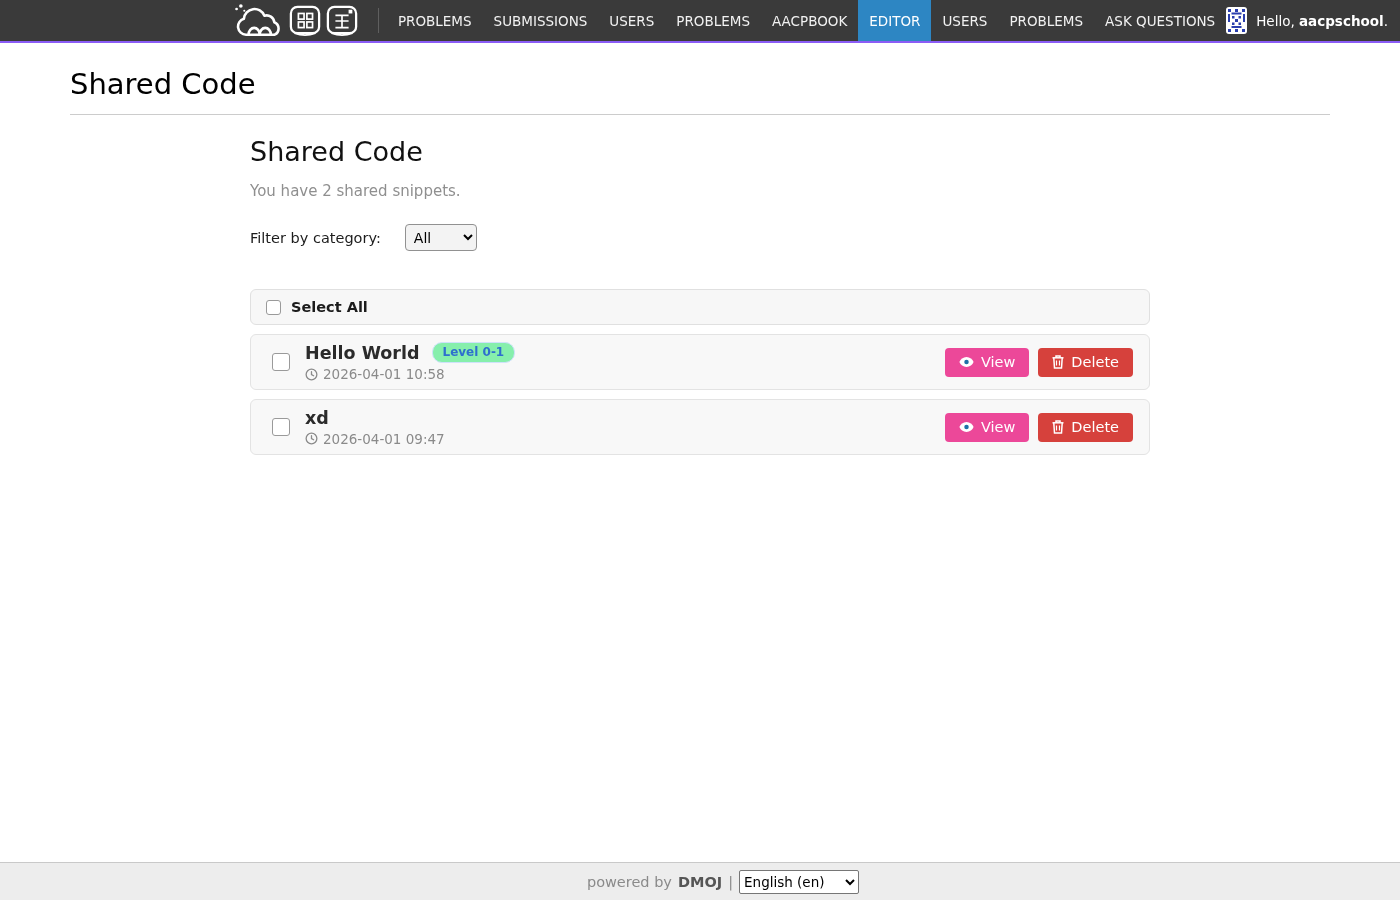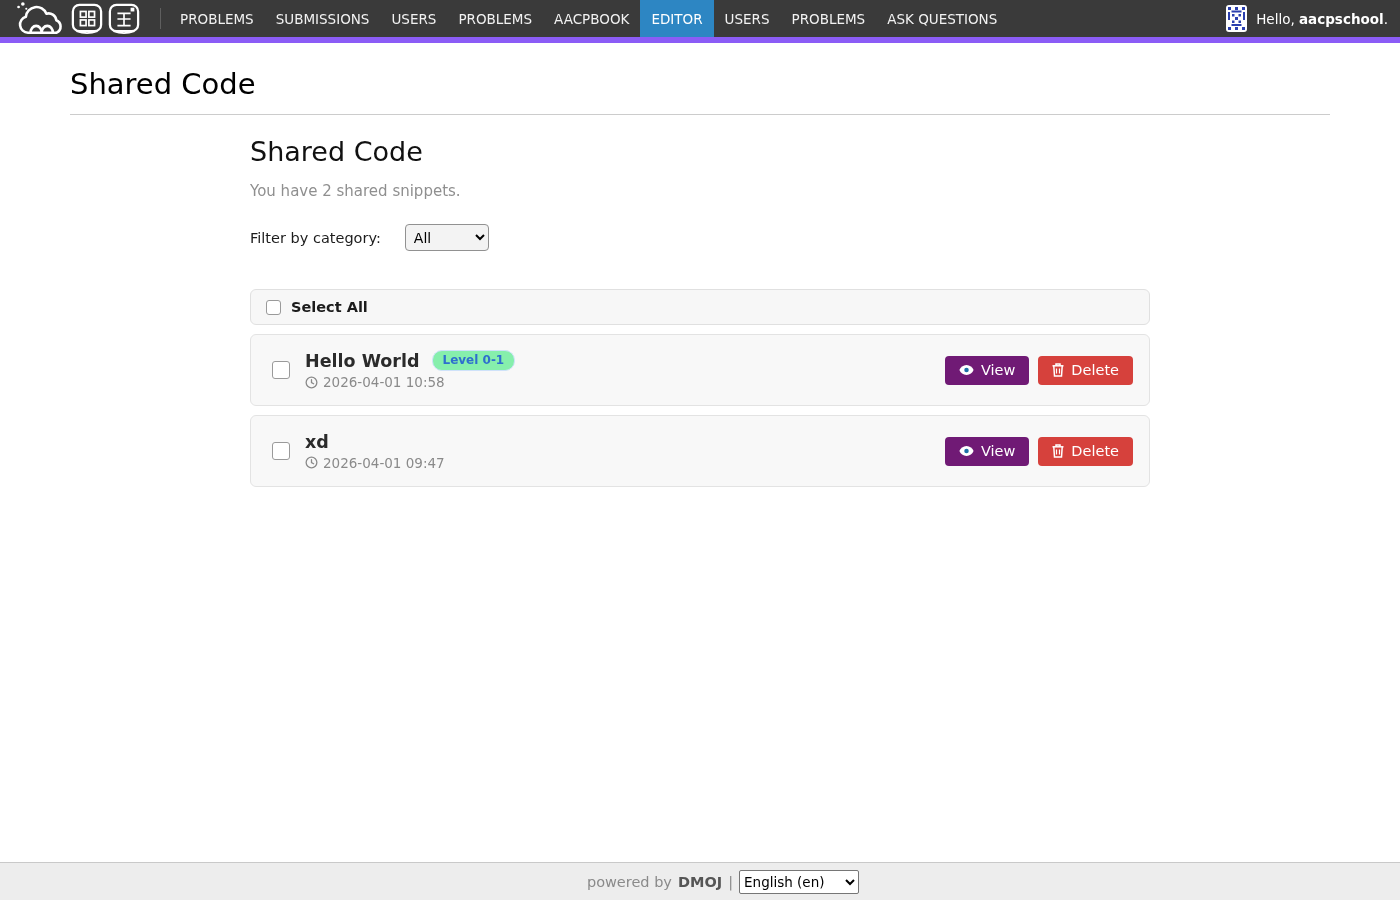--- a/index.html
+++ b/index.html
@@ -12,23 +12,23 @@
     flex-direction: column;
     min-height: 100vh;
     color: #222;
   }
 
   
   nav {
     height: 43px;
     background: #3a3a3a;
     display: flex;
-    justify-content: space-between;
+    justify-content: flex-end;
     align-items: stretch;
-    border-bottom: 6px solid #8b5cf6;
+    border-bottom: 2px solid #8b5cf6;
     flex: none;
   }
   .nav-left { display: flex; align-items: stretch; }
   .logo { display: flex; align-items: center; gap: 5px; padding: 0 14px 0 14px; cursor: pointer; }
   .nav-divider { width: 1px; background: #5f5f5f; margin: 8px 8px 8px 6px; }
   .nav-item {
     display: flex; align-items: center;
     padding: 0 11px;
     color: #f2f2f2;
     font-size: 13.5px;
@@ -53,21 +53,21 @@
   }
 
   
   .main-wrap { flex: 1 1 auto; }
   .container { width: 900px; margin: 0 auto; }
   .container h2 { margin: 21px 0 0; font-size: 27px; font-weight: 400; color: #111; }
   .subtitle { margin: 15px 0 0; color: #8f8f8f; font-size: 15px; }
 
   .filter-row { margin-top: 24px; display: flex; align-items: center; gap: 24px; font-size: 14.5px; color: #1c1c1c; }
   .filter-select {
-    width: 84px; height: 27px;
+    width: 72px; height: 27px;
     background: #f3f3f3;
     border: 1px solid #919191;
     border-radius: 4px;
     font-size: 14px;
     font-family: inherit;
     padding: 0 4px;
   }
 
   .select-all-bar {
     margin-top: 38px;
@@ -89,21 +89,21 @@
     margin: 0;
     cursor: pointer;
   }
   .select-all-bar input[type="checkbox"] { width: 15px; height: 15px; }
 
   .snippet {
     margin-top: 9px;
     background: #f8f8f8;
     border: 1px solid #e3e3e3;
     border-radius: 6px;
-    height: 72px;
+    height: 56px;
     display: flex; align-items: center;
     padding: 0 16px 0 21px;
   }
   .snippet input[type="checkbox"] { margin-right: 15px; }
   .snippet-info { flex: 1; display: flex; flex-direction: column; gap: 3px; }
   .title-row { display: flex; align-items: center; gap: 12px; }
   .snippet-title { font-weight: bold; font-size: 17.5px; color: #2b2b2b; text-decoration: none; }
   .level-badge {
     background: #86efac;
     color: #2e6fce;
@@ -117,21 +117,21 @@
 
   .actions { display: flex; gap: 9px; }
   .btn {
     display: flex; align-items: center; gap: 7px;
     border: none; border-radius: 4px;
     color: #fff; font-size: 14.5px;
     padding: 6px 14px 7px;
     cursor: pointer;
     font-family: inherit;
   }
-  .btn-view { background: #701a75; }
+  .btn-view { background: #ec4899; }
   .btn-delete { background: #d6413c; }
 
   
   footer {
     flex: none;
     height: 38px;
     background: #ededed;
     border-top: 1px solid #c9c9c9;
     display: flex; align-items: center; justify-content: center;
     gap: 6px;

